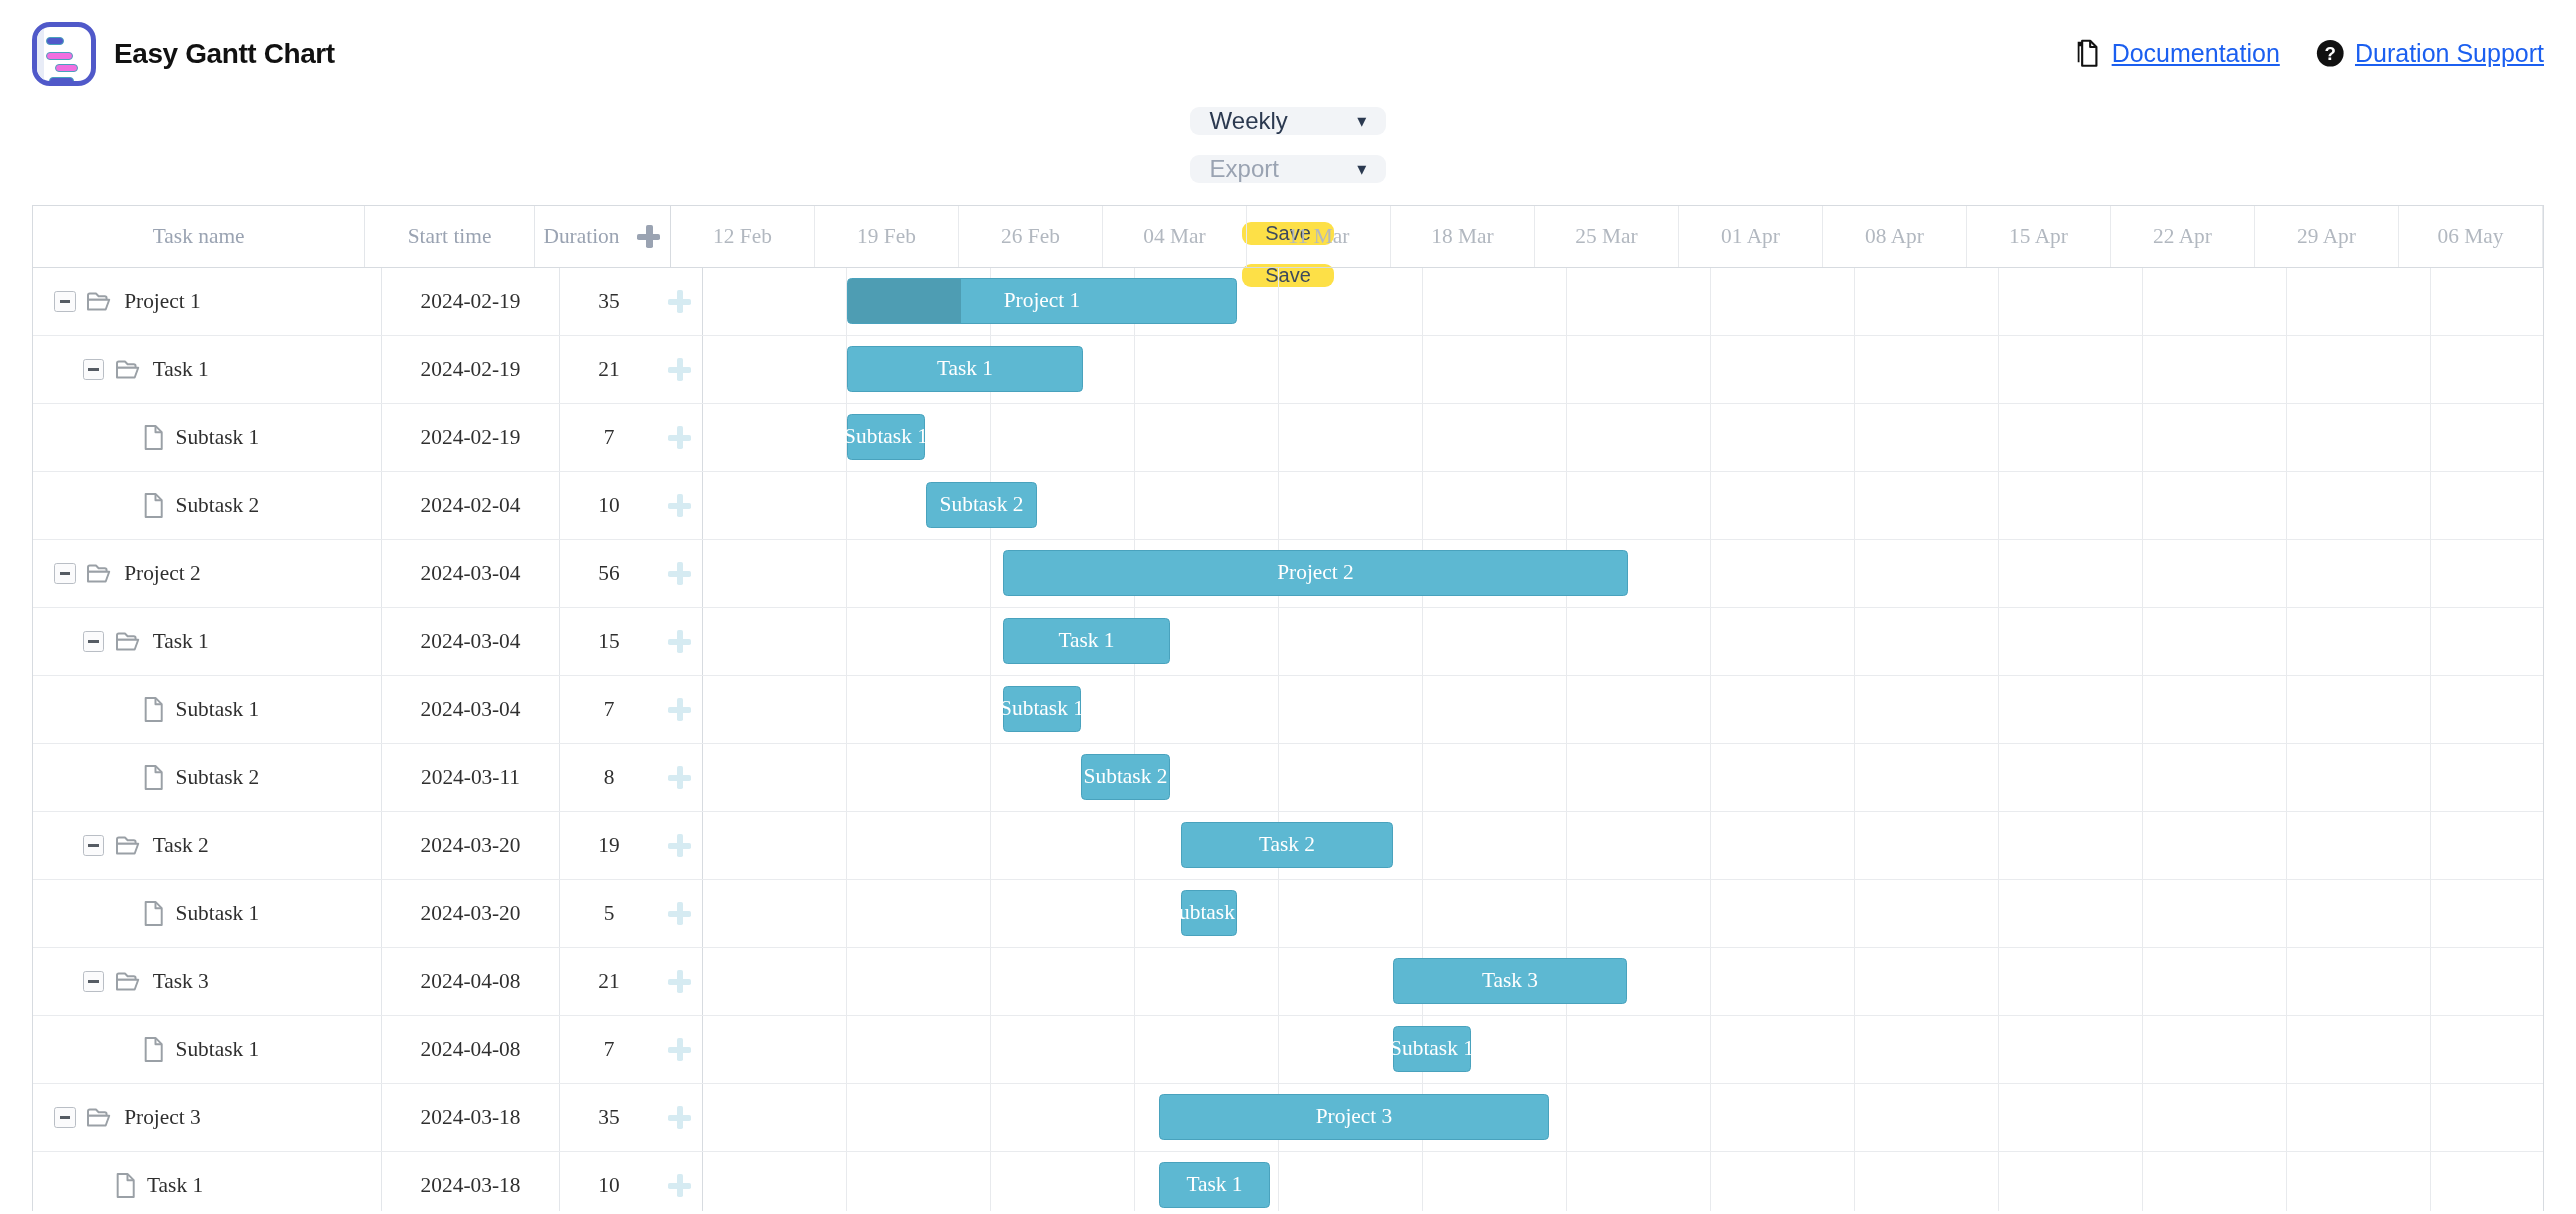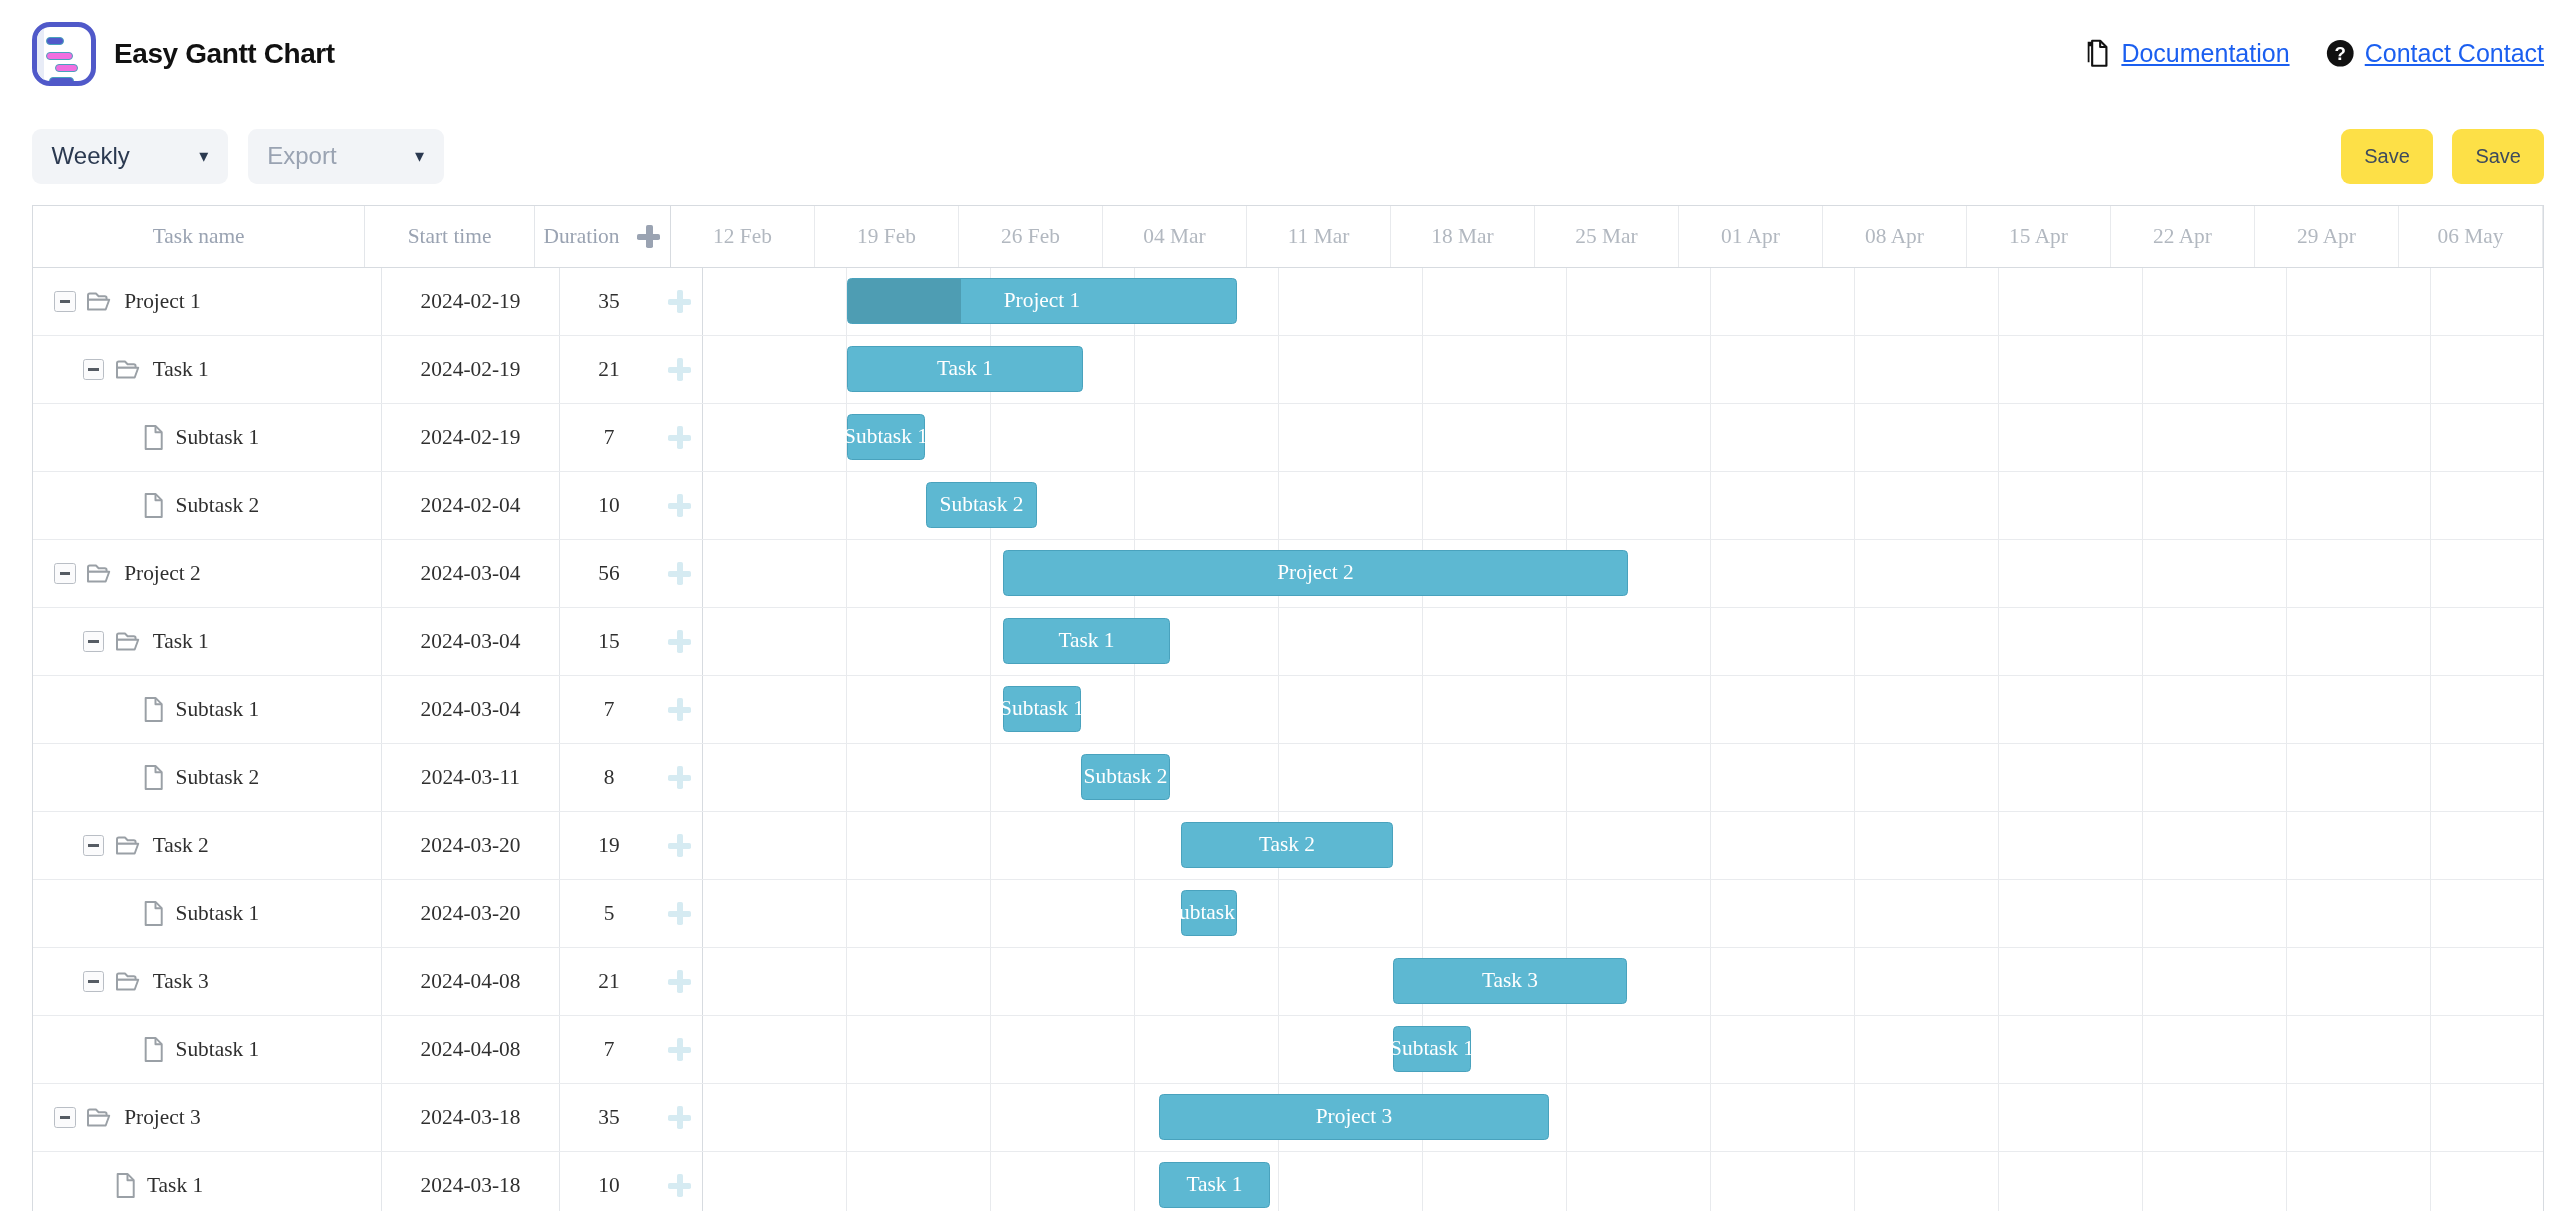--- a/index.html
+++ b/index.html
@@ -59,20 +59,21 @@
   }
   .hlink svg { display: block; }
 
   
   .toolbar {
     height: 98px;
     display: flex;
     align-items: center;
     padding: 0 32px;
     gap: 19.6px;
+    flex-direction: column;
   }
   .select {
     height: 55px;
     min-width: 196px;
     background: #f2f4f7;
     border: none;
     border-radius: 9px;
     display: flex;
     align-items: center;
     justify-content: space-between;
@@ -236,21 +237,21 @@
       </span>
       <span>Documentation</span>
     </a>
     <a class="hlink">
       <span>
         <svg width="28.5" height="28.5" viewBox="0 0 32 32" style="font-size:28px">
           <circle cx="16" cy="16" r="15" fill="#111"></circle>
           <text x="16" y="24" text-anchor="middle" font-size="21" font-weight="bold" fill="#fff" font-family="Liberation Sans, sans-serif">?</text>
         </svg>
       </span>
-      <span>Contact Contact</span>
+      <span>Duration Support</span>
     </a>
   </div>
 </div>
 
 <div class="toolbar">
   <div class="select">
     <span>Weekly</span>
     <span class="chev">▾</span>
   </div>
   <div class="select placeholder">

